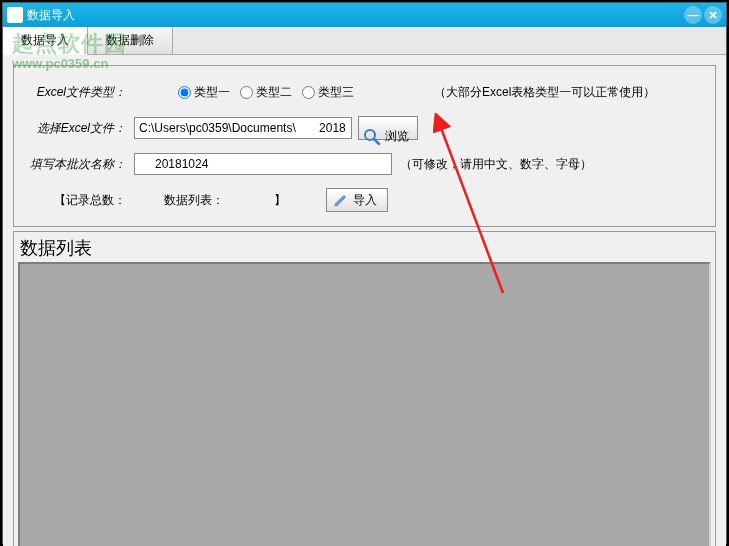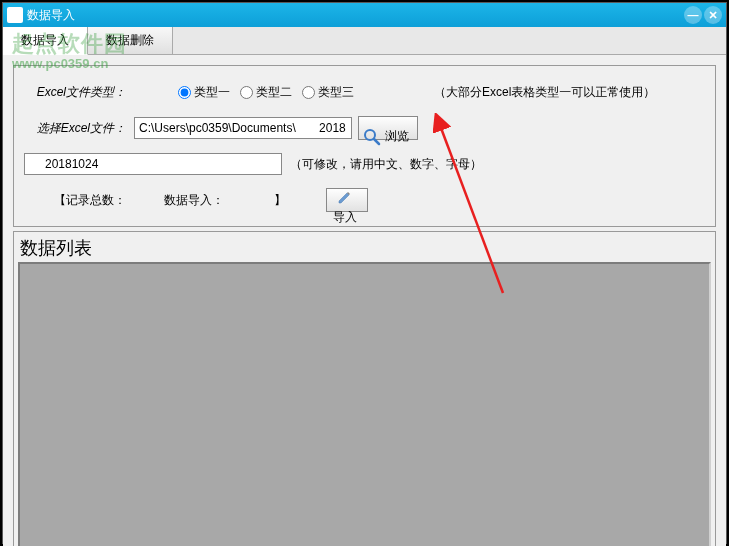--- a/index.html
+++ b/index.html
@@ -39,21 +39,21 @@
     
     .text-input { height: 22px; border: 1px solid #888; background: #fff; padding: 0 4px; font-size: 12px; }
     .input-path { width: 218px; }
     .input-batch { width: 258px; padding-left: 20px; }
     
     .browse-btn { height: 24px; padding: 17px 8px 0 4px; border: 1px solid #888; background: linear-gradient(to bottom, #fefefe, #e2e2e2); cursor: pointer; display: inline-flex; align-items: center; gap: 4px; margin-left: 6px; font-size: 12px; }
     
     .magnify-icon { width: 18px; height: 18px; display: inline-block; }
     .magnify-icon svg { width: 100%; height: 100%; }
     
-    .import-btn { height: 24px; padding: 0 10px 0 6px; border: 1px solid #888; background: linear-gradient(to bottom, #fefefe, #e2e2e2); cursor: pointer; display: inline-flex; align-items: center; gap: 4px; margin-left: 40px; font-size: 12px; flex-direction: column; }
+    .import-btn { height: 24px; padding: 0 10px 0 6px; border: 1px solid #888; background: linear-gradient(to bottom, #fefefe, #e2e2e2); cursor: pointer; display: inline-flex; align-items: center; gap: 4px; margin-left: 40px; font-size: 12px; }
     
     .pencil-icon { width: 16px; height: 16px; display: inline-block; }
     
     .record-label { width: 110px; text-align: right; padding-right: 8px; }
     .progress-label { margin-left: 30px; }
     .progress-bracket { margin-left: 50px; }
     
     .list-panel { border: 1px solid #999; background: #f0f0f0; padding: 4px; }
     .list-caption { font-size: 18px; padding: 0 2px 2px 2px; background: #f0f0f0; }
     .data-grid { width: 100%; height: 302px; background: #a8a8a8; border: 2px inset #d0d0d0; }
@@ -115,27 +115,28 @@
             <svg viewBox="0 0 18 18">
                 <circle cx="7" cy="7" r="5" fill="none" stroke="#3b7bc8" stroke-width="2"></circle>
                 <line x1="11" y1="11" x2="16" y2="16" stroke="#3b7bc8" stroke-width="2.5" stroke-linecap="round"></line>
               </svg>
           </span>
           <span>浏览</span>
         </button>
       </div>
 
       <div class="form-row">
+        <span class="form-label">填写本批次名称：</span>
         <input type="text" class="text-input input-batch" value="20181024" style="">
         <span class="hint-text2">（可修改，请用中文、数字、字母）</span>
       </div>
 
       <div class="form-row">
         <span class="record-label">【记录总数：</span>
-        <span class="progress-label">数据导入：</span>
+        <span class="progress-label">数据列表：</span>
         <span class="progress-bracket">】</span>
         <button class="import-btn">
           <span class="pencil-icon">
             <svg viewBox="0 0 16 16">
                 <path d="M2 12 L10 4 L12 6 L4 14 L2 14 Z" fill="#6b9bd1" stroke="#4a7ab0" stroke-width="0.5"></path>
                 <path d="M10 4 L11 3 L13 5 L12 6 Z" fill="#888"></path>
               </svg>
           </span>
           <span>导入</span>
         </button>

